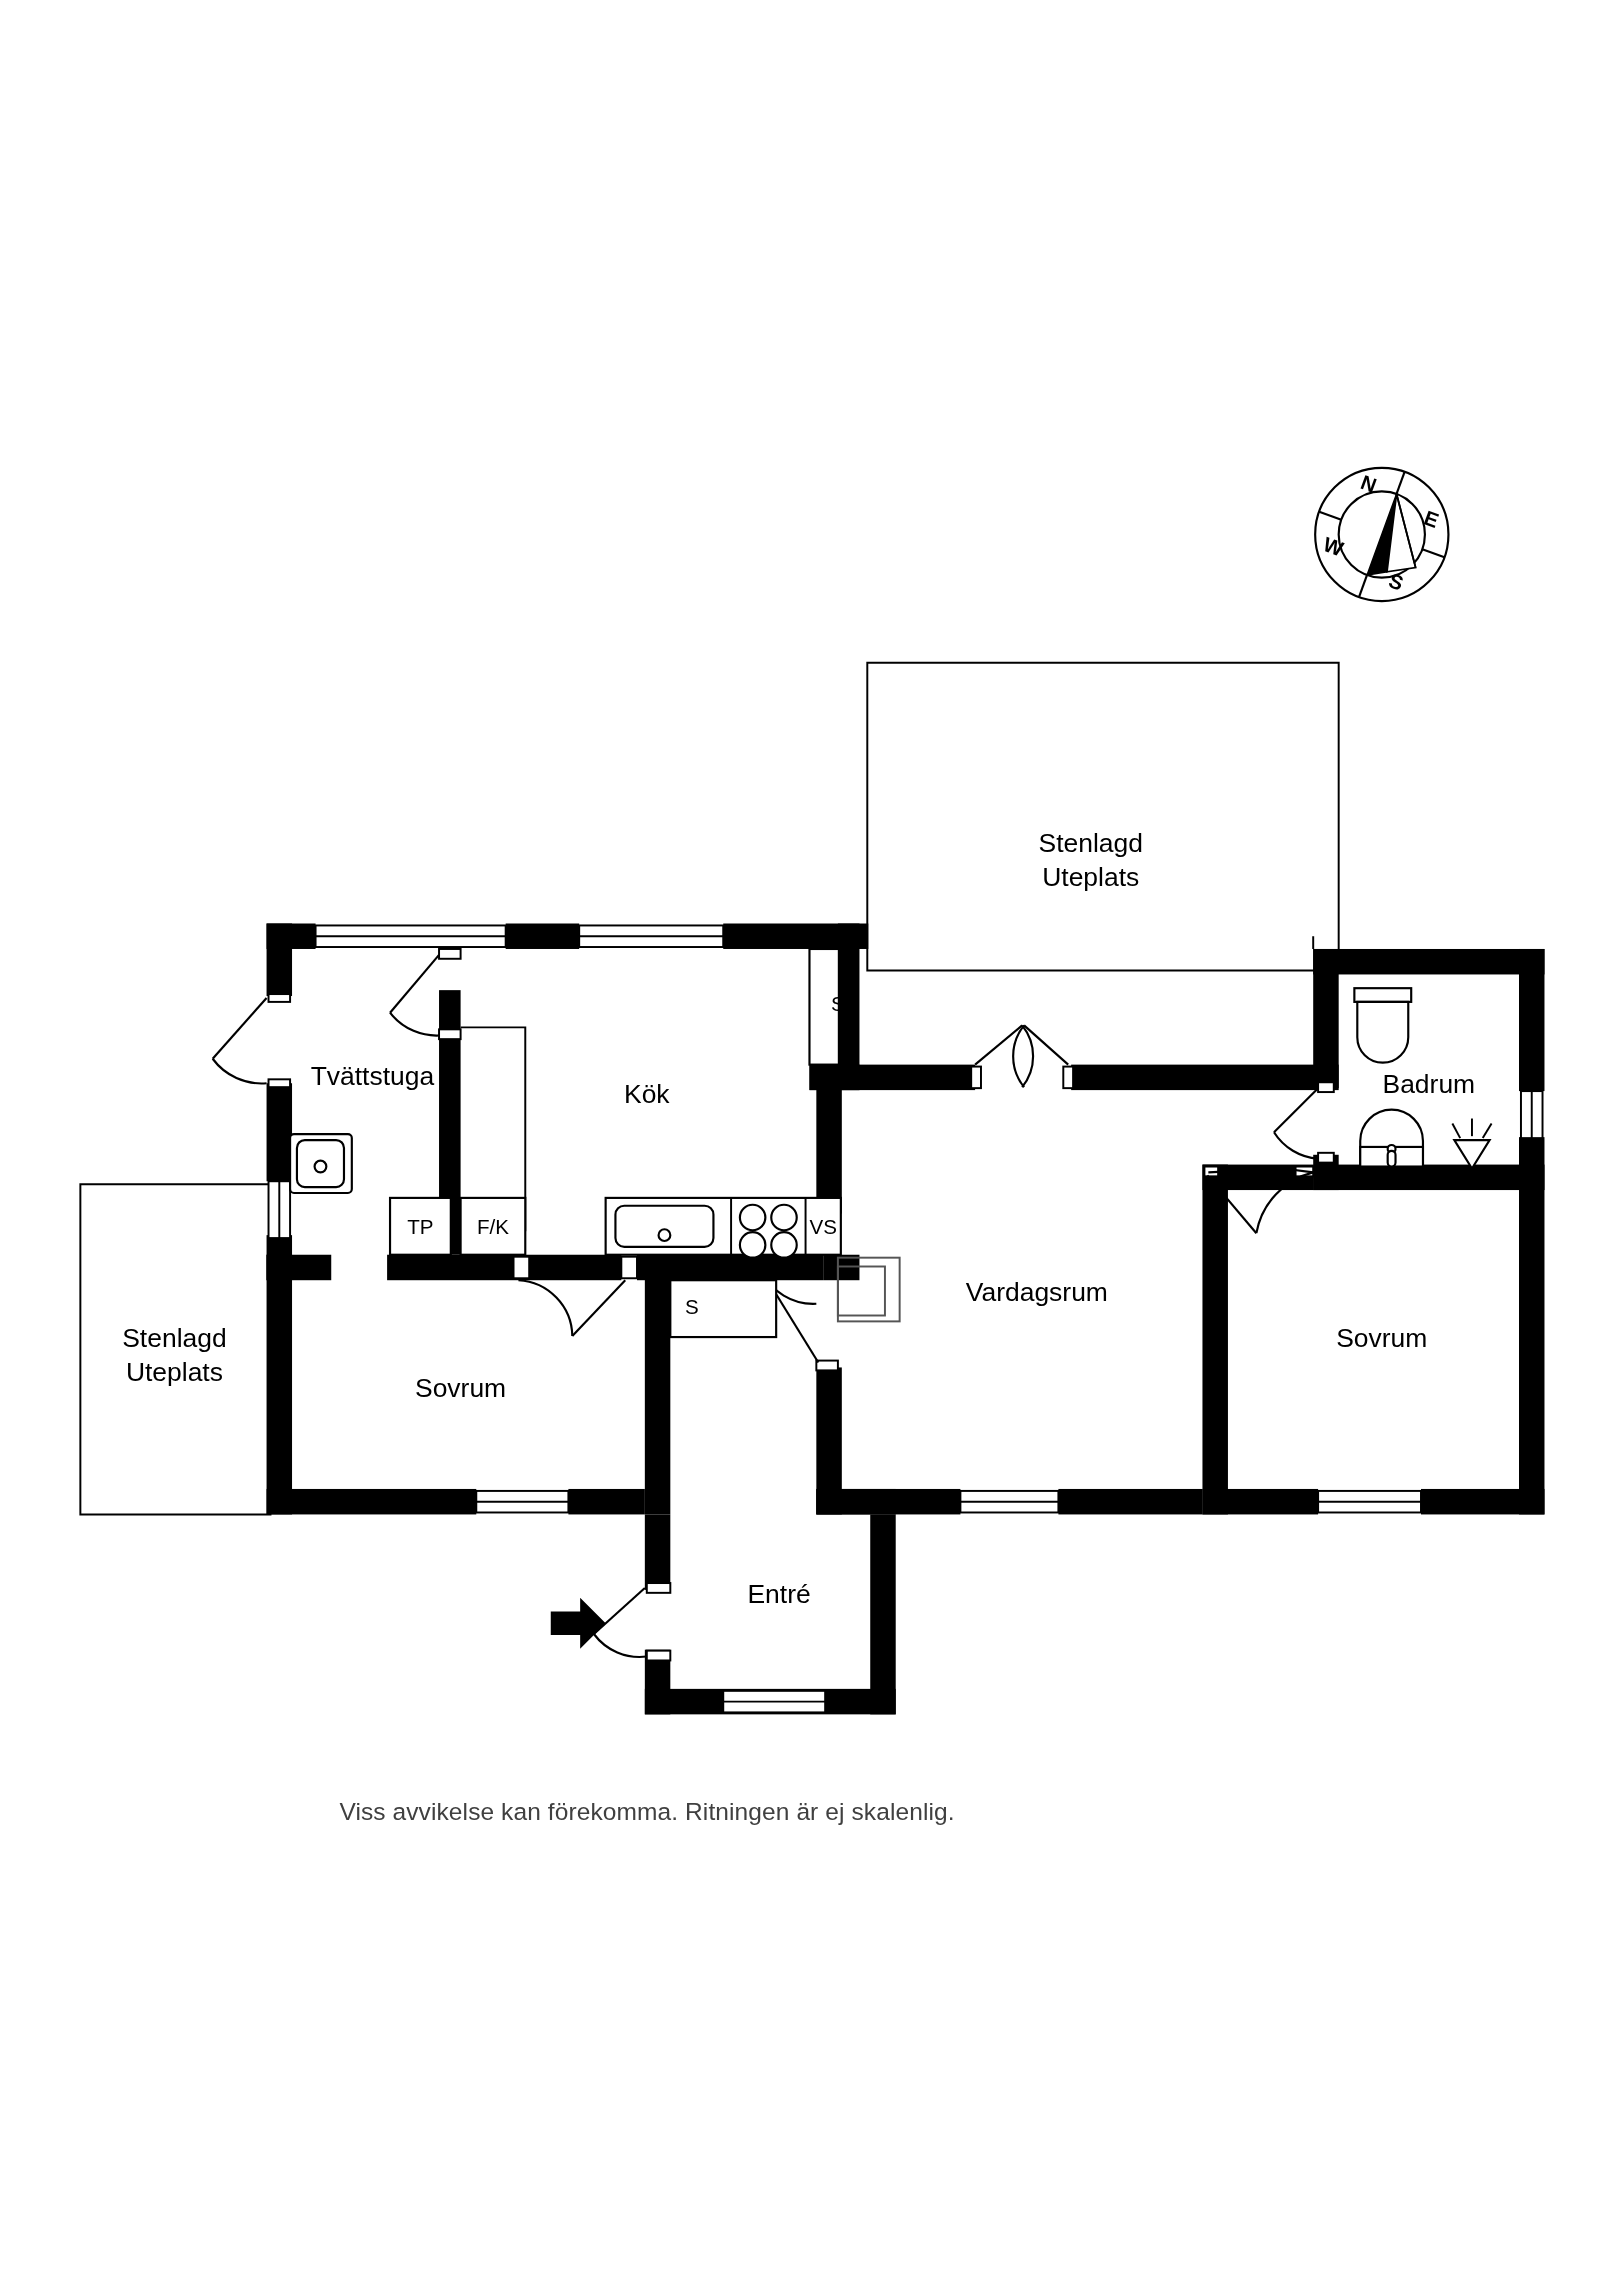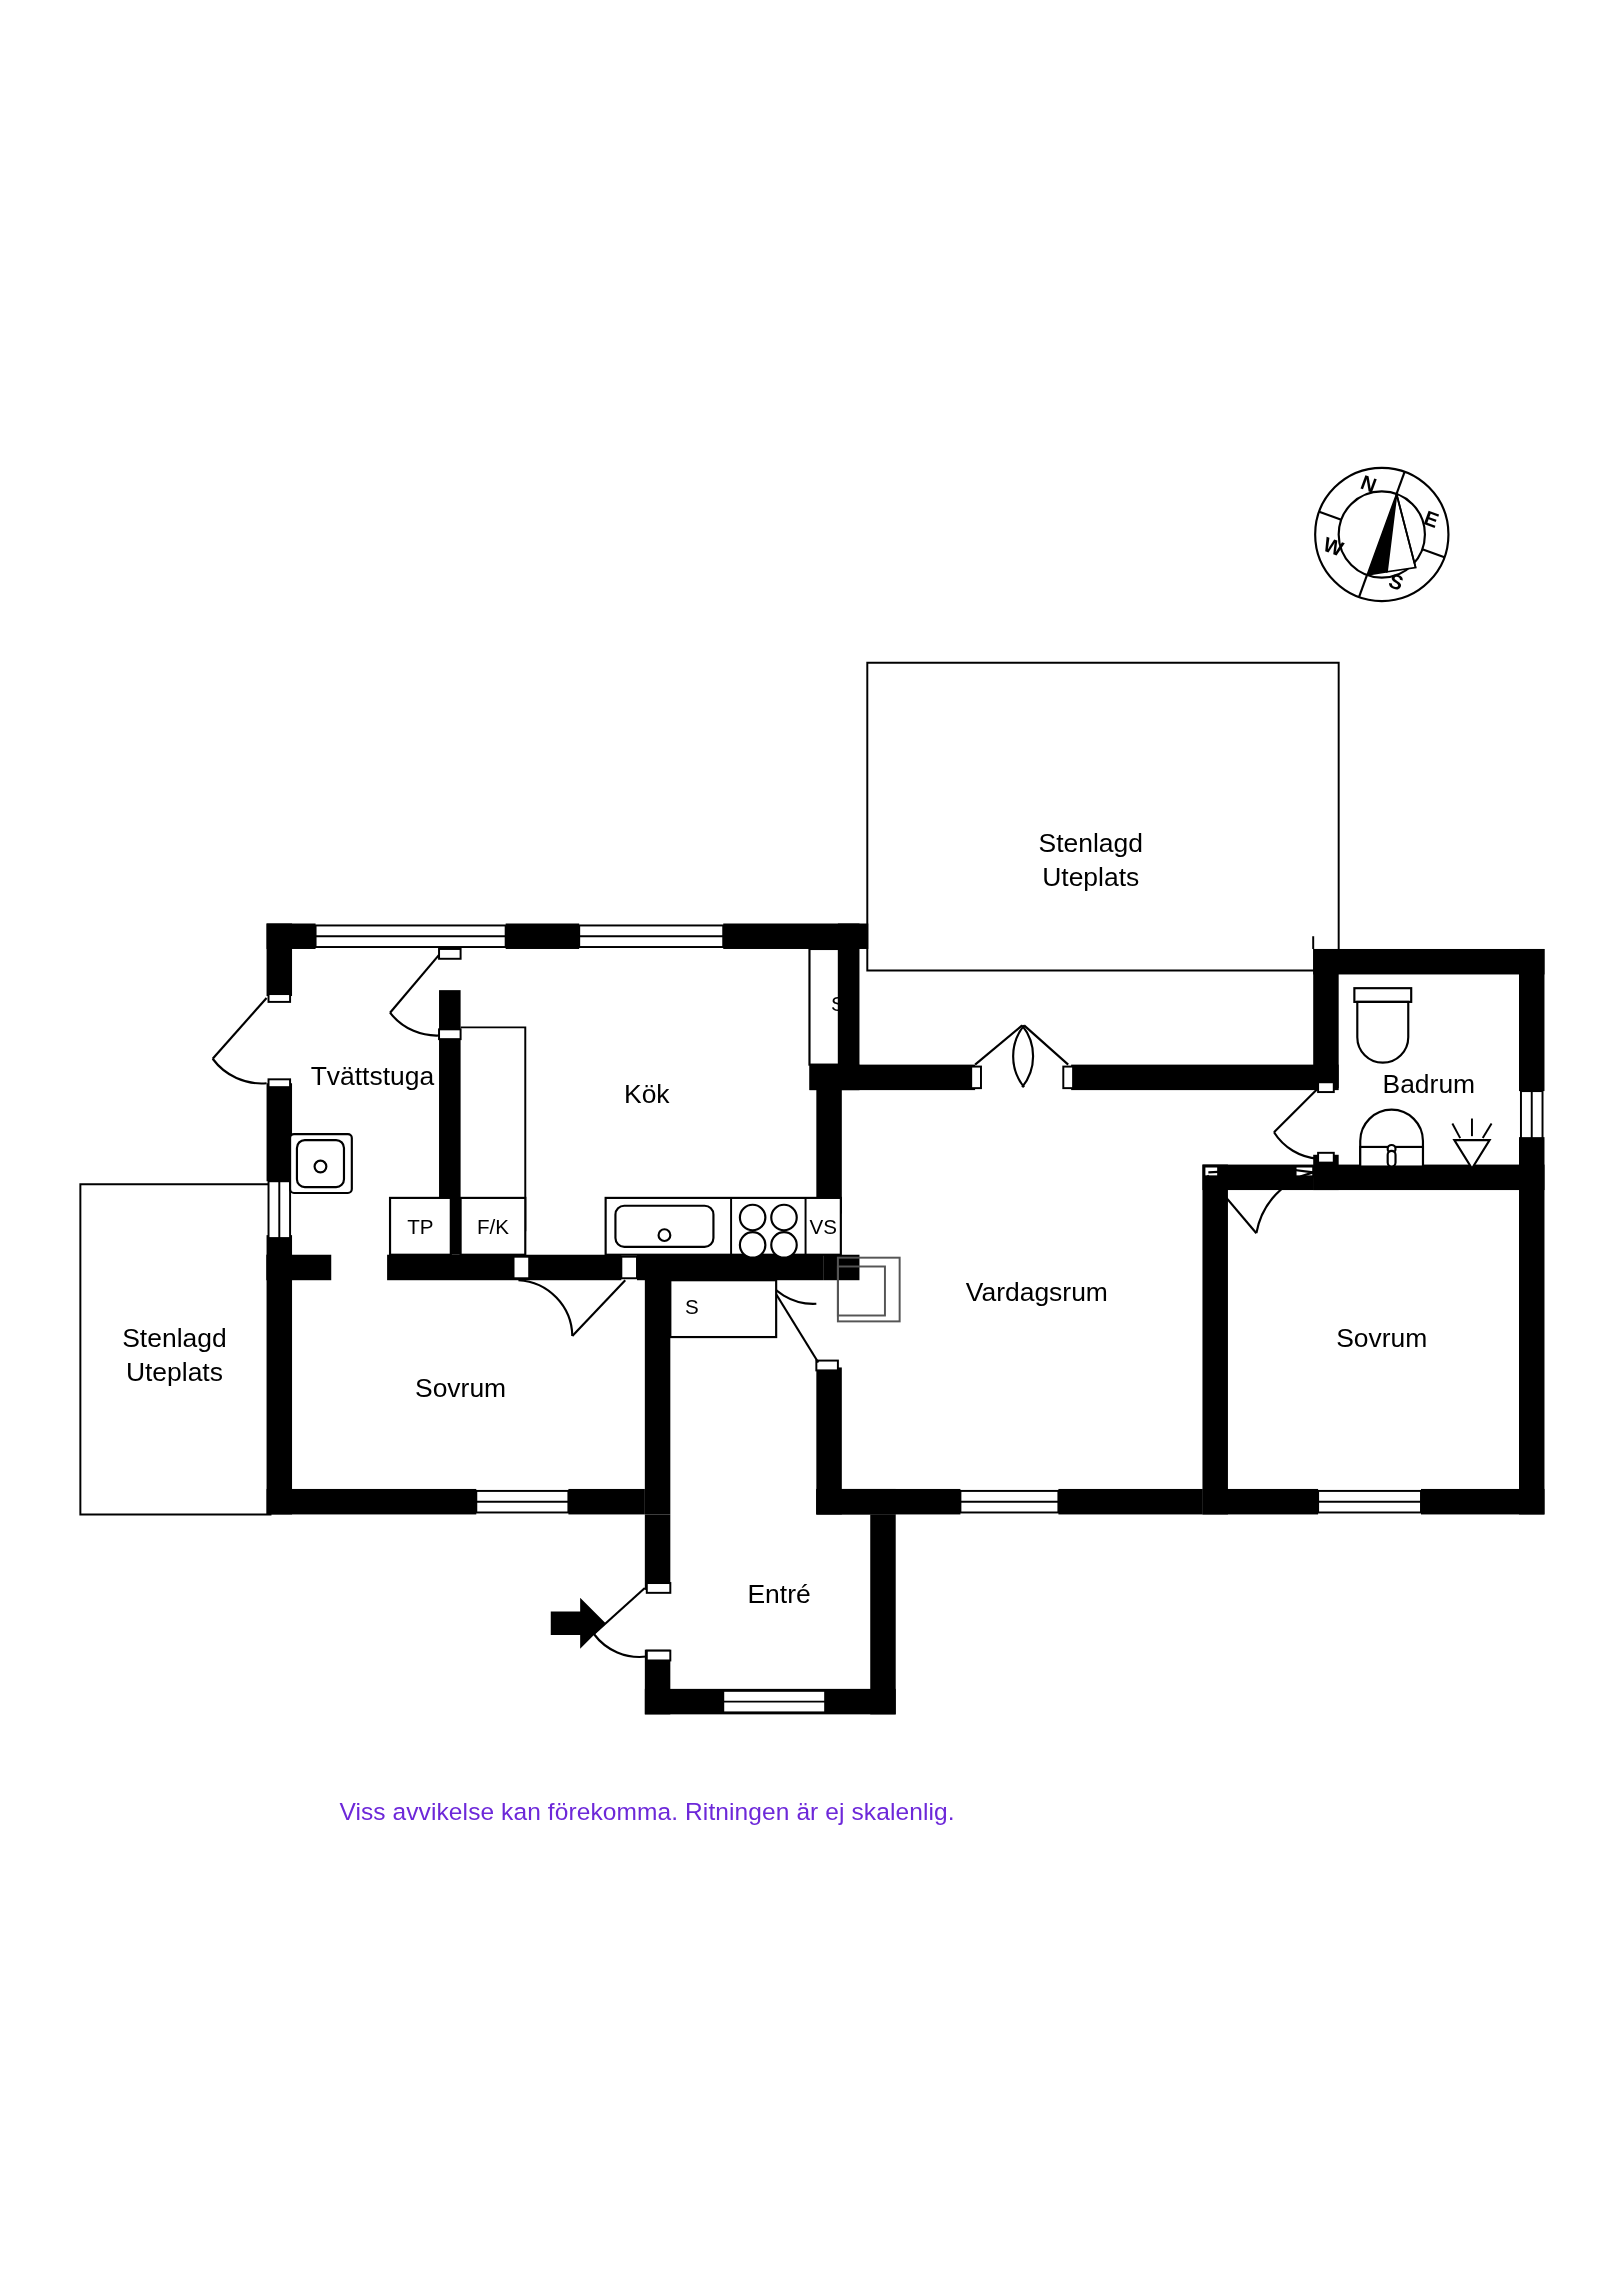--- a/index.html
+++ b/index.html
@@ -50,21 +50,21 @@
     dominant-baseline: middle;
   }
   .caption-text {
     position: absolute;
     left: 0;
     top: 1798px;
     width: 1294px;
     text-align: center;
     font-family: "Liberation Sans", sans-serif;
     font-size: 24.5px;
-    color: #6d28d9;
+    color: #404040;
     letter-spacing: 0.1px;
   }
   .wall { fill: #000000; }
   .thinline { fill: none; stroke: #000000; stroke-width: 2; }
   .thinline-gray { fill: none; stroke: #555555; stroke-width: 2; }
   .fixture { fill: #ffffff; stroke: #000000; stroke-width: 2.2; }
   .fixture-thin { fill: none; stroke: #000000; stroke-width: 2; }
   .doorswing { fill: none; stroke: #000000; stroke-width: 2.2; }
   .window-pane { fill: #ffffff; stroke: #000000; stroke-width: 2; }
   .patio-outline { fill: #ffffff; stroke: #000000; stroke-width: 2; }

